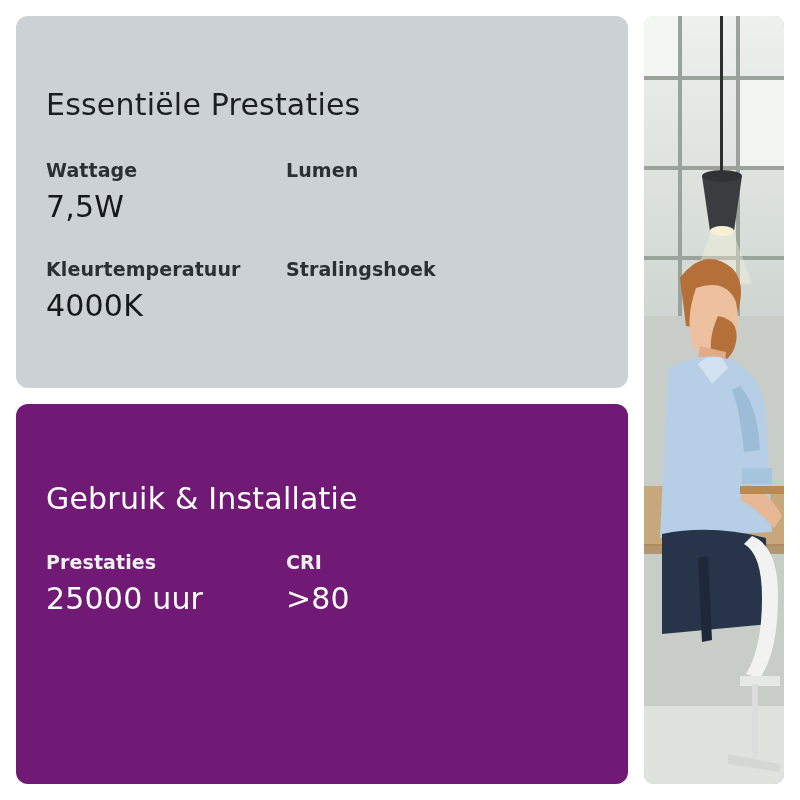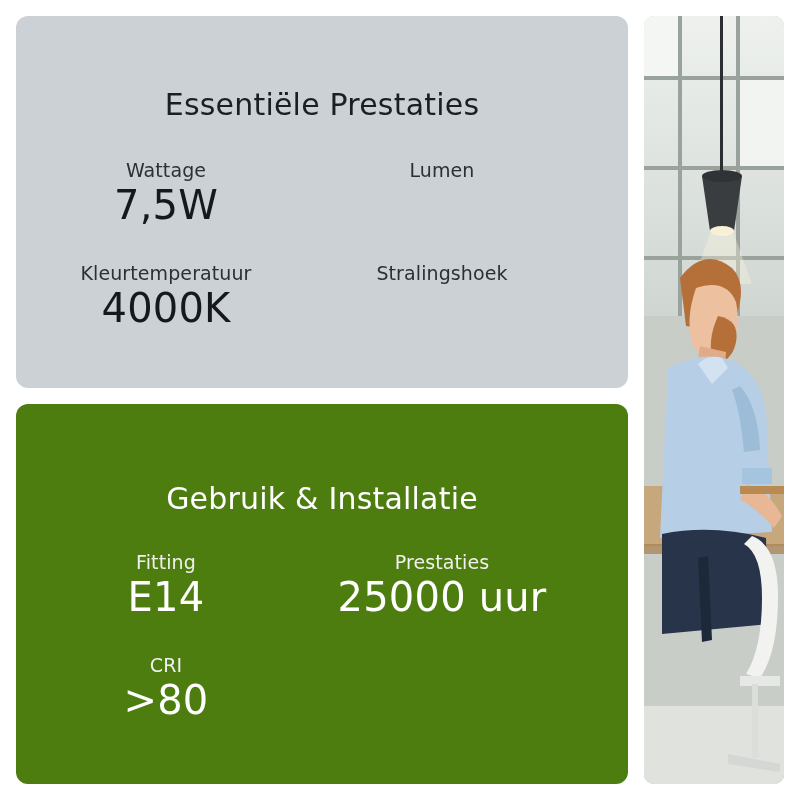--- a/index.html
+++ b/index.html
@@ -19,35 +19,34 @@
     height: 800px;
     background: #ffffff;
     box-sizing: border-box;
   }
   .left-col {
     position: absolute;
     left: 16px;
     top: 16px;
     width: 612px;
     height: 768px;
-    text-align: center;
   }
   .card {
     border-radius: 12px;
     box-sizing: border-box;
     padding: 0 30px;
     position: relative;
   }
   .card-light {
     background: #ccd1d6;
     height: 372px;
     color: #1b1f23;
   }
   .card-dark {
-    background: #4d7c0f;
+    background: #701a75;
     height: 380px;
     margin-top: 16px;
     color: #ffffff;
   }
   .card-title {
     font-size: 30px;
     font-weight: 400;
     letter-spacing: 0.2px;
     margin: 0;
     padding-top: 72px;
@@ -64,33 +63,33 @@
     margin-top: 38px;
   }
   .card-dark .specs {
     margin-top: 36px;
   }
   .spec {
     margin-bottom: 34px;
   }
   .spec-label {
     font-size: 19px;
-    font-weight: 400;
+    font-weight: 700;
     color: #2b3034;
     letter-spacing: 0.1px;
     line-height: 1.2;
   }
   .card-dark .spec-label {
     color: #f0f0f0;
   }
   .spec-value {
-    font-size: 40px;
+    font-size: 30px;
     font-weight: 400;
     color: #16191c;
-    margin-top: 0;
+    margin-top: 8px;
     line-height: 1.15;
     letter-spacing: 0.2px;
   }
   .card-dark .spec-value {
     color: #ffffff;
   }
 
   
   .photo {
     position: absolute;
@@ -129,24 +128,20 @@
         </div>
         <div class="spec">
           <div class="spec-label">Stralingshoek</div>
         </div>
       </div>
     </div>
 
     <div class="card card-dark">
       <h2 class="card-title">Gebruik &amp; Installatie</h2>
       <div class="specs">
-        <div class="spec">
-          <div class="spec-label">Fitting</div>
-          <div class="spec-value">E14</div>
-        </div>
         <div class="spec">
           <div class="spec-label">Prestaties</div>
           <div class="spec-value">25000 uur</div>
         </div>
         <div class="spec">
           <div class="spec-label">CRI</div>
           <div class="spec-value">&gt;80</div>
         </div>
       </div>
     </div>

